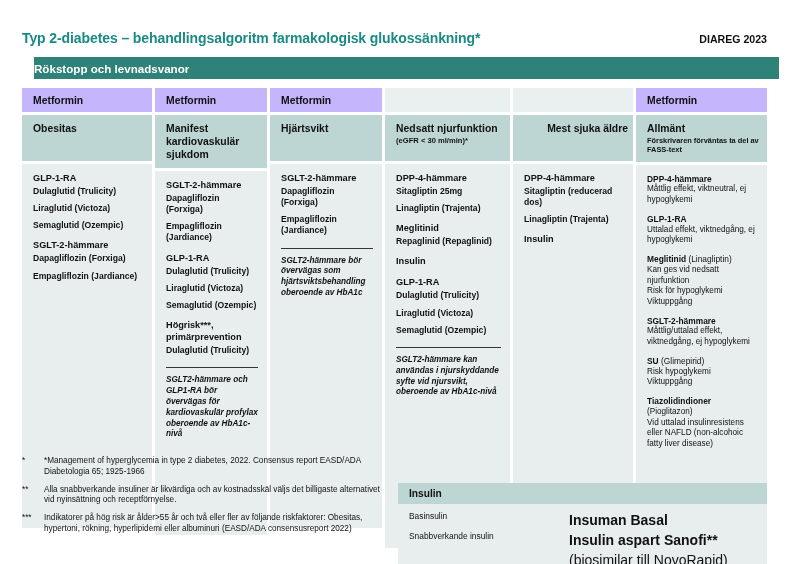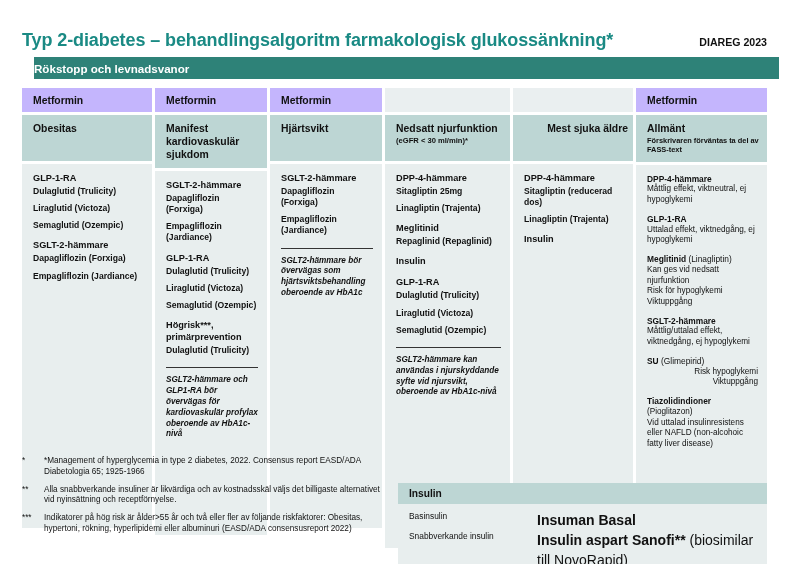--- a/index.html
+++ b/index.html
@@ -17,21 +17,21 @@
   }
 
   
   .title-row {
     position: absolute;
     left: 22px; top: 30px;
     width: 745px; height: 22px;
     display: flex; align-items: baseline; justify-content: space-between;
   }
   .doc-title {
-    font-size: 18px; font-weight: bold;
+    font-size: 14px; font-weight: bold;
     color: #1a8a84; letter-spacing: -0.1px;
     white-space: nowrap;
   }
   .doc-tag {
     font-size: 10.6px; font-weight: bold; color: #111;
     white-space: nowrap;
   }
 
   
   .banner {
@@ -144,21 +144,21 @@
     height: 21px;
     display: flex; align-items: center;
     padding-left: 11px;
     font-size: 10.2px; font-weight: bold; color: #111;
   }
   .insulin-body {
     background: #e8eeee;
     padding: 7px 10px 8px 11px;
   }
   .ins-row {
-    display: flex; line-height: 1.42;
+    display: flex; line-height: 1.42; gap: 32px;
   }
   .ins-label {
     width: 128px; flex: 0 0 128px;
     font-size: 8.4px; color: #111; font-weight: normal;
   }
   .ins-value {
     font-size: 14px; color: #111; font-weight: bold;
   }
   .ins-value .ins-plain { font-weight: normal; }
 </style>
@@ -289,21 +289,21 @@
             <div class="a-desc" style="white-space: pre-line;">Kan ges vid nedsatt njurfunktion
 Risk för hypoglykemi
 Viktuppgång</div>
           </div>
           <div class="a-block">
             <div class="a-head">SGLT-2-hämmare</div>
             <div class="a-desc" style="white-space: pre-line;">Måttlig/uttalad effekt, viktnedgång, ej hypoglykemi</div>
           </div>
           <div class="a-block">
             <div class="a-head">SU<span class="a-paren"> (Glimepirid)</span></div>
-            <div class="a-desc" style="white-space: pre-line; text-align: right;">Risk hypoglykemi
+            <div class="a-desc" style="white-space: pre-line;">Risk hypoglykemi
 Viktuppgång</div>
           </div>
           <div class="a-block">
             <div class="a-head">Tiazolidindioner</div>
             <div class="a-desc" style="white-space: pre-line;">(Pioglitazon)
 Vid uttalad insulinresistens eller NAFLD (non-alcohoic fatty liver disease)</div>
           </div>
         </div>
       </div>
     </div>

